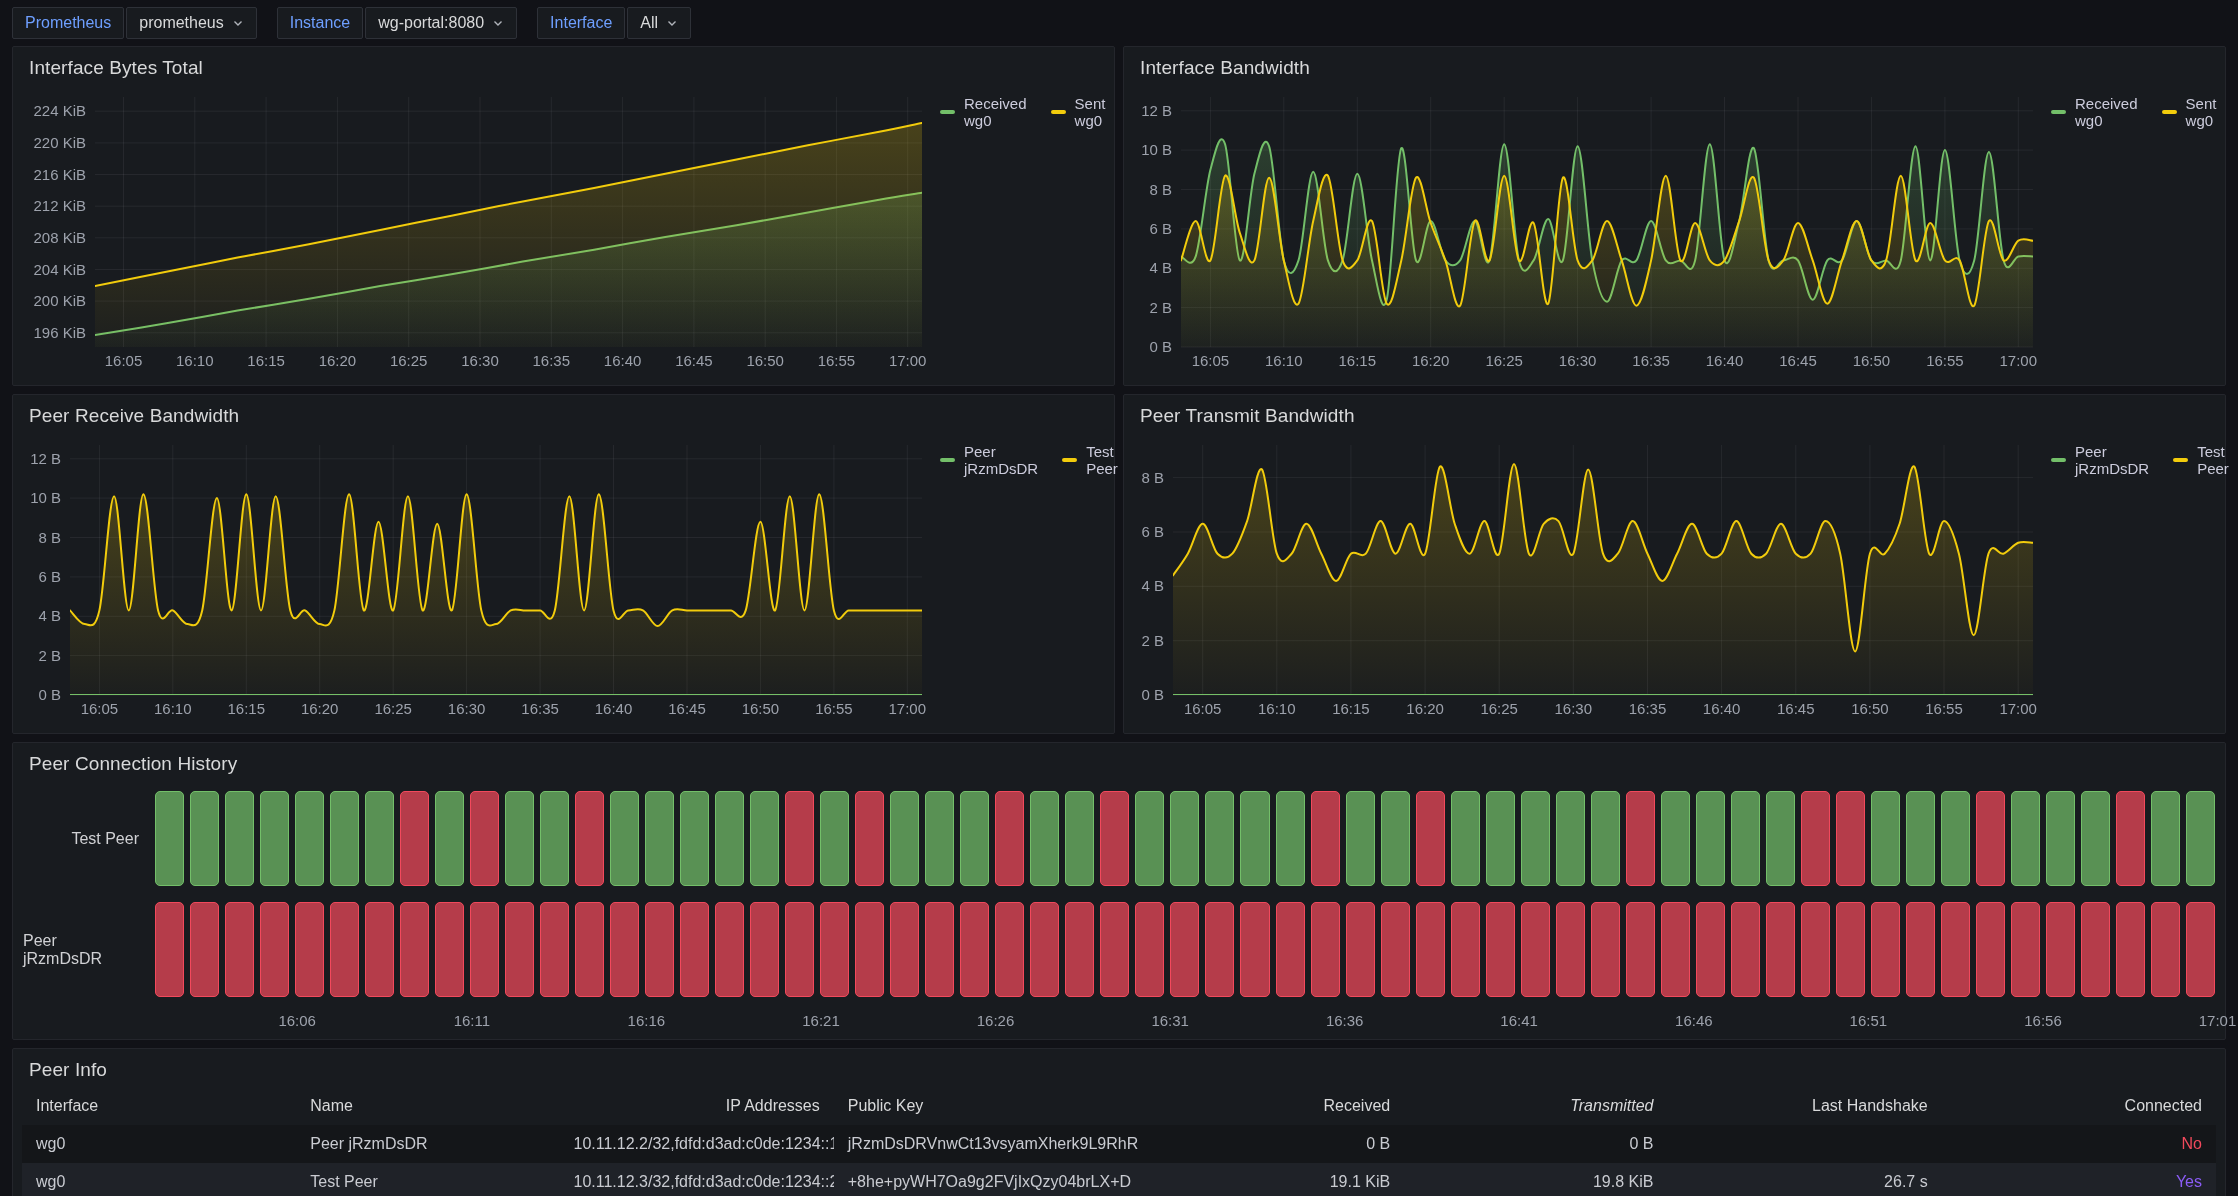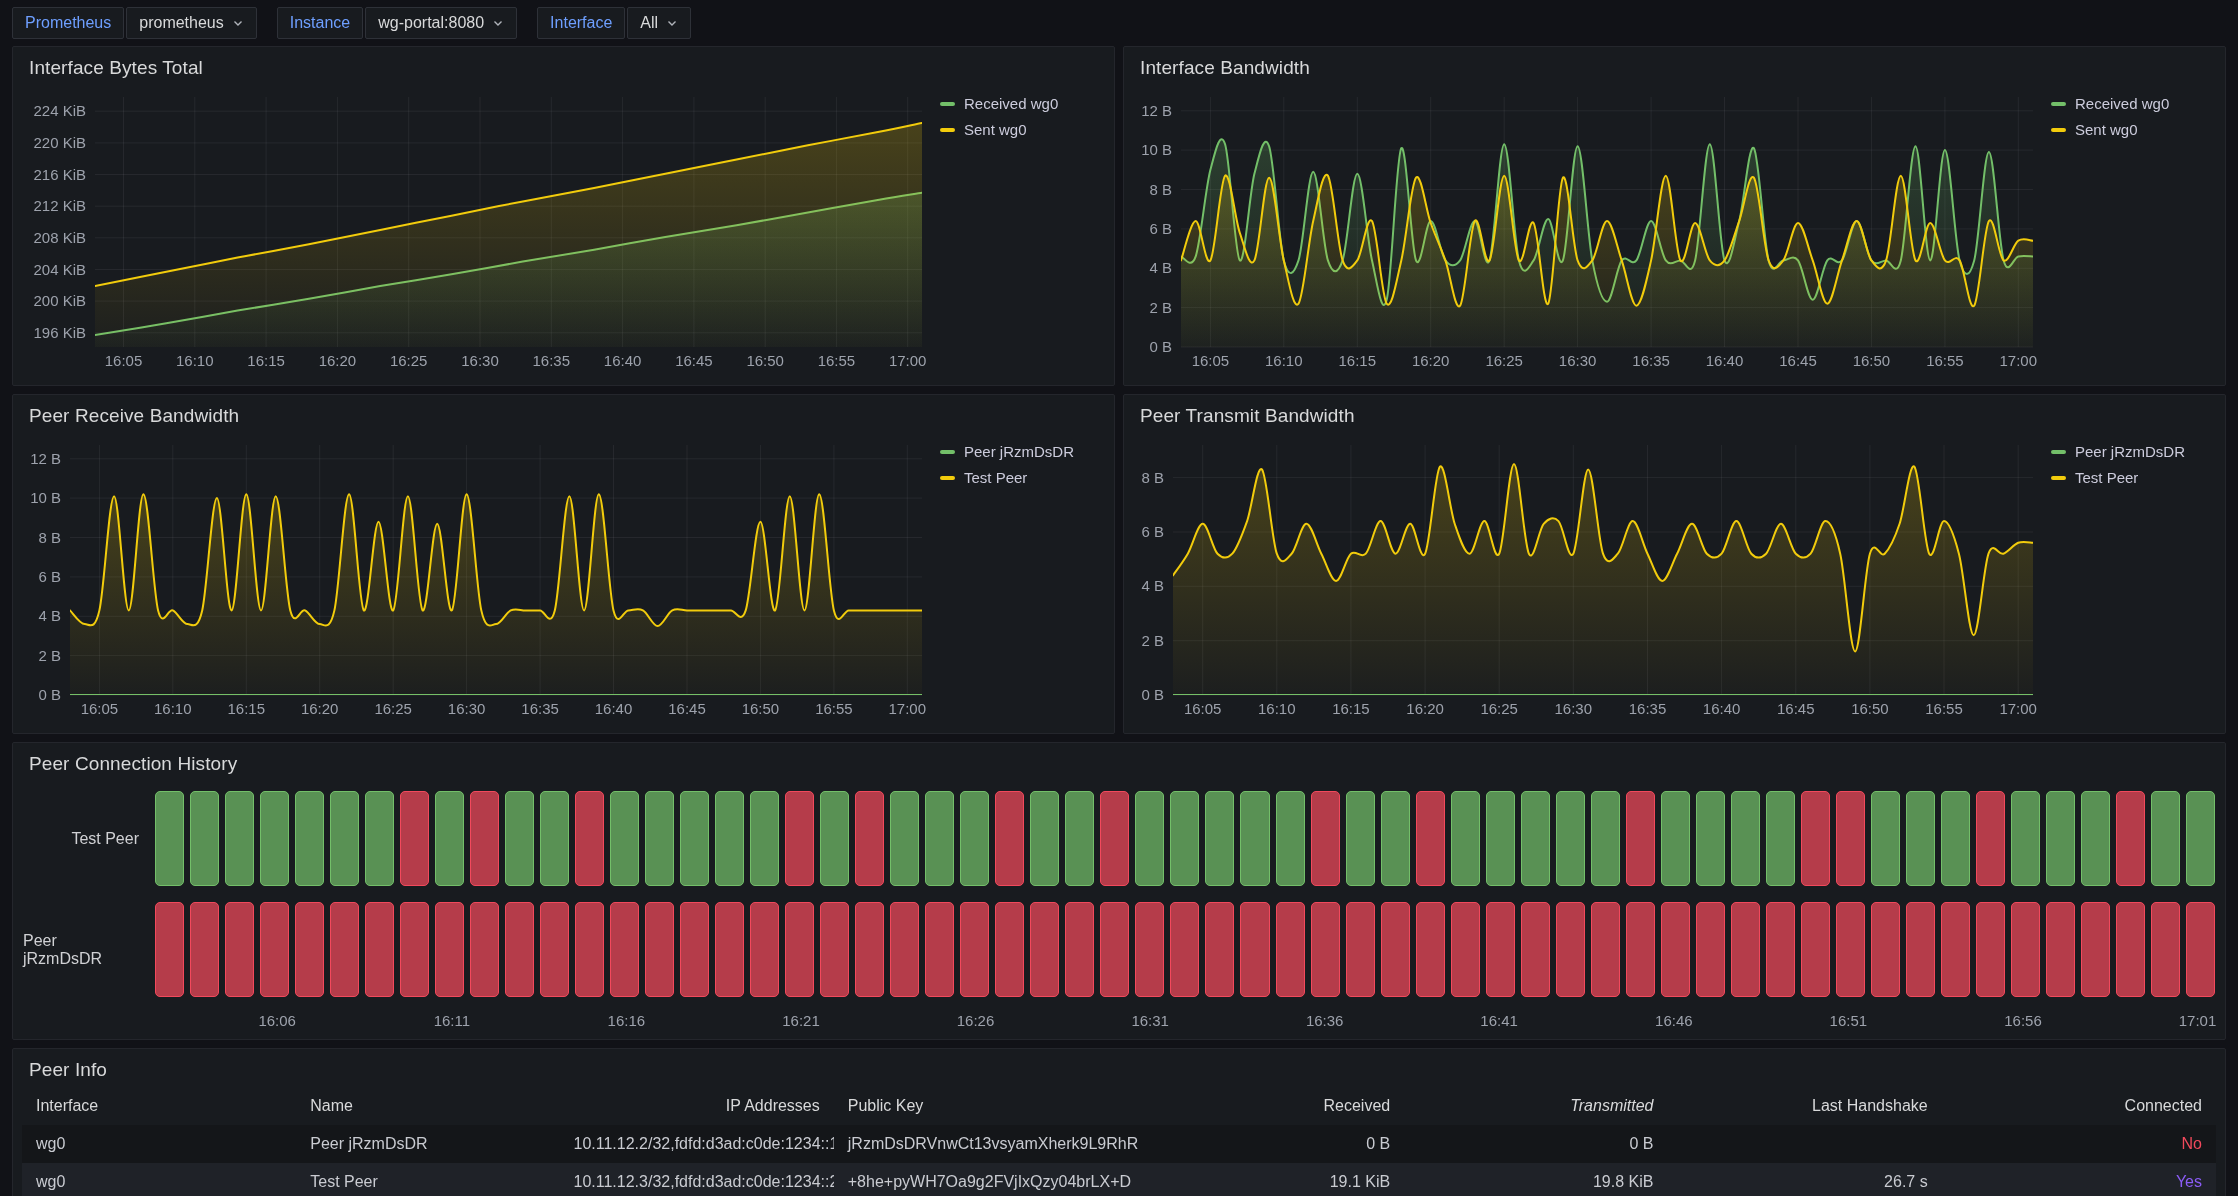--- a/index.html
+++ b/index.html
@@ -27,31 +27,31 @@
   .half { flex: 1; height: 340px; }
   .full { width: 100%; }
   .tl-panel { height: 298px; }
   .tbl-panel { height: 204px; }
   .panel-title {
     margin: 0; font-size: 19px; font-weight: 500; letter-spacing: .1px;
     padding: 10px 16px 0; color: #d8d9da; height: 36px; cursor: pointer;
   }
 
   .chart-area { position: absolute; top: 40px; left: 8px; right: 180px; bottom: 6px; }
-  .legend { position: absolute; top: 48px; right: 12px; width: 162px; display: flex; flex-direction: column; gap: 9px; }
+  .legend { position: absolute; top: 48px; right: 12px; width: 162px; display: flex; gap: 24px; }
   .legend-item { display: flex; align-items: center; gap: 9px; font-size: 15px; color: #ccccdc; cursor: pointer; }
   .legend-swatch { width: 15px; height: 4px; border-radius: 2px; flex: none; }
 
   .tl-body { position: absolute; top: 40px; left: 10px; right: 10px; bottom: 6px; display: flex; flex-direction: column; }
   .tl-lane { flex: 1; display: flex; min-height: 0; }
   .tl-label { width: 132px; flex: none; display: flex; align-items: center; justify-content: flex-end; padding-right: 16px; font-size: 16px; color: #d0d1d4; }
   .tl-bars { flex: 1; display: flex; gap: 6px; padding: 8px 0; }
   .tl-bar { flex: 1; border-radius: 5px; }
   .tl-axis { height: 28px; margin-left: 132px; position: relative; }
-  .tl-tick { position: absolute; top: 7px; transform: translateX(-50%); font-size: 15px; color: #9da2ac; }
+  .tl-tick { position: absolute; top: 7px; transform: translateX(-50%); font-size: 15px; color: #9da2ac; margin-left: 20px; }
 
   .tbl-wrap { position: absolute; top: 38px; left: 9px; right: 9px; bottom: 4px; overflow: hidden; }
   table { width: 100%; border-collapse: collapse; font-size: 16px; table-layout: fixed; }
   th, td { height: 38px; padding: 0 14px; white-space: nowrap; overflow: hidden; }
   th { font-weight: 500; color: #d8d9da; cursor: pointer; }
   td { color: #c9cbd1; }
   tbody tr:nth-child(1) { background: #141619; }
   tbody tr:nth-child(2) { background: #1f2228; }
 </style>
 </head>

